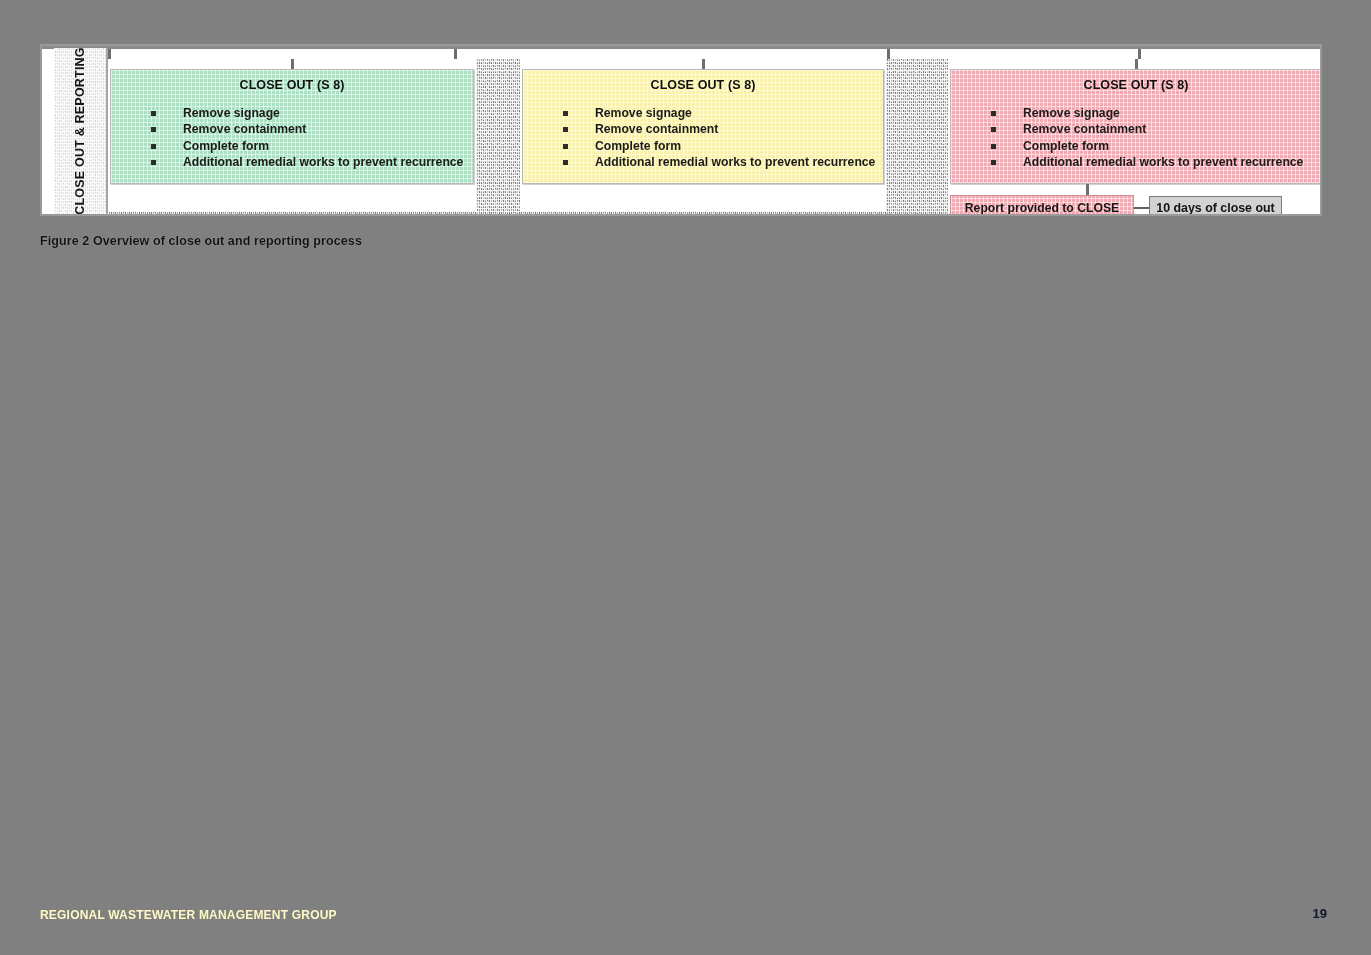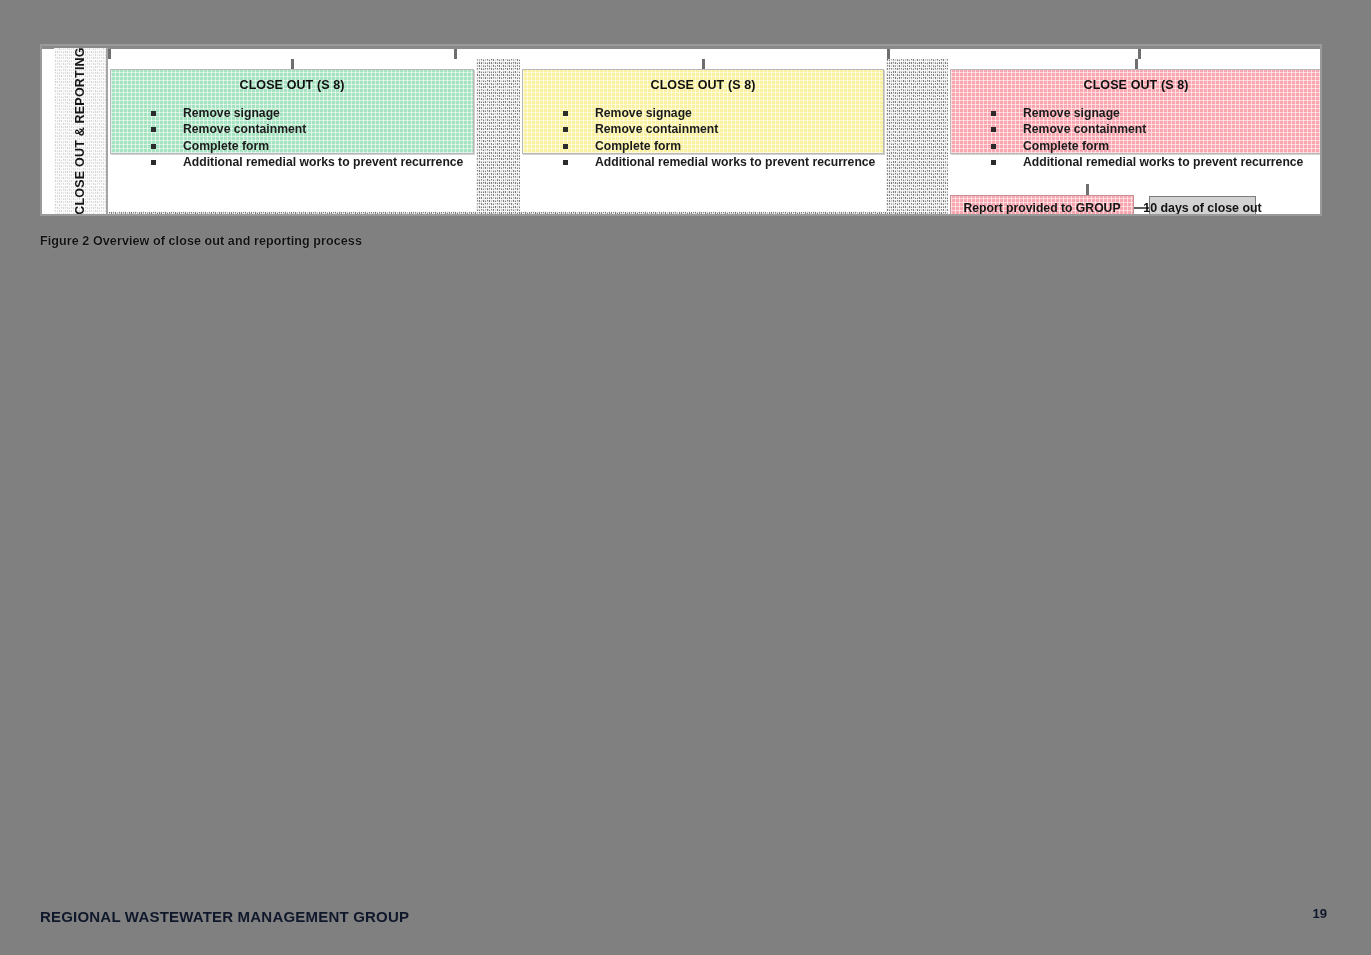--- a/index.html
+++ b/index.html
@@ -138,21 +138,21 @@
     margin-left: -1px;
     background: #6f6f6f;
   }
 
   
   .phase-box {
     position: absolute;
     left: 2px;
     right: 2px;
     top: 10px;
-    height: 85px;
+    height: 115px;
     box-sizing: border-box;
     border: 1px solid #b9b9b9;
     box-shadow: 1px 1px 0 rgba(0,0,0,.18);
     padding: 8px 0 0 0;
     background-image:
       repeating-linear-gradient(0deg,  rgba(255,255,255,.55) 0 1px, rgba(255,255,255,0) 1px 4px),
       repeating-linear-gradient(90deg, rgba(255,255,255,.55) 0 1px, rgba(255,255,255,0) 1px 4px);
   }
   .phase-box.green  { background-color: #a6e3c1; }
   .phase-box.yellow { background-color: #faf2a0; }
@@ -225,21 +225,21 @@
     left: 186px;
     top: 148px;
     width: 16px;
     height: 2px;
     background: #5f5f5f;
   }
   .timing-box {
     position: absolute;
     left: 201px;
     top: 137px;
-    width: 107px;
+    width: 133px;
     height: 23px;
     box-sizing: border-box;
     background: #d2d2d2;
     border: 1px solid #7d7d7d;
     display: flex;
     align-items: center;
     justify-content: center;
     font-size: 12.4px;
     font-weight: bold;
     color: #131313;
@@ -257,23 +257,23 @@
     letter-spacing: .1px;
     white-space: nowrap;
     text-shadow: 0 0 1px rgba(255,255,255,.45);
   }
 
   
   #footer-title {
     position: absolute;
     left: 40px;
     top: 908px;
-    font-size: 15px;
-    font-weight: bold;
-    color: #0f172a;
+    font-size: 12px;
+    font-weight: bold;
+    color: #fef9c3;
     letter-spacing: .2px;
     white-space: nowrap;
   }
   #footer-page {
     position: absolute;
     right: 44px;
     top: 906px;
     font-size: 13px;
     font-weight: bold;
     color: #0f172a;
@@ -337,21 +337,21 @@
           <div class="phase-title">CLOSE OUT (S 8)</div>
           <ul class="phase-list">
             <li><span class="bullet"></span><span>Remove signage</span></li>
             <li><span class="bullet"></span><span>Remove containment</span></li>
             <li><span class="bullet"></span><span>Complete form</span></li>
             <li><span class="bullet"></span><span>Additional remedial works to prevent recurrence</span></li>
           </ul>
         </div>
 
         <div class="report-stem"></div>
-        <div class="report-box">Report provided to GROUP</div>
+        <div class="report-box">Report provided to CLOSE</div>
         <div class="timing-link"></div>
         <div class="timing-box">10 days of close out</div>
       </div>
 
     </div>
   </div>
 
   <div id="figure-caption">Figure 2 Overview of close out and reporting process</div>
 
   <div id="footer-title">REGIONAL WASTEWATER MANAGEMENT GROUP</div>

